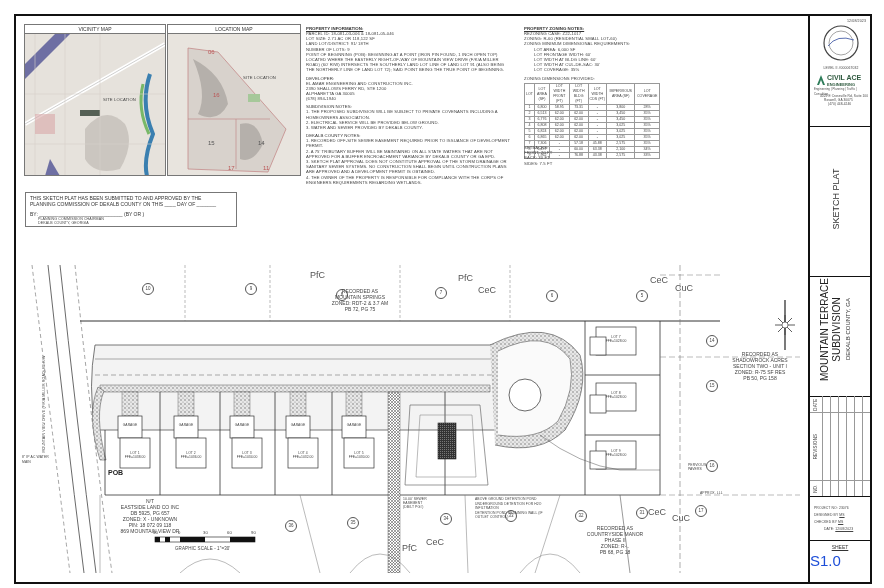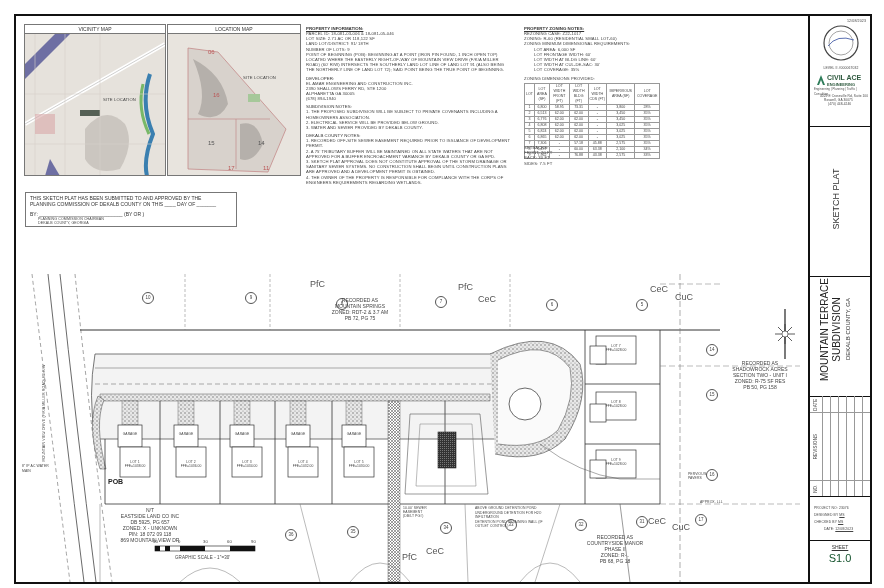--- a/index.html
+++ b/index.html
@@ -10,21 +10,21 @@
   .hdr{font-weight:bold;text-decoration:underline;font-size:4.4px;color:#333;}
   .mapbox{position:absolute;border:1px solid #777;background:#e9e5df;overflow:hidden;}
   .maptitle{position:absolute;left:0;right:0;top:0;height:8px;background:#fff;border-bottom:1px solid #777;font-size:5px;line-height:8px;text-align:center;color:#333;}
   .approval{position:absolute;left:25px;top:192px;width:210px;height:33px;border:1px solid #777;background:#fff;}
   .approval .l{font-size:5px;line-height:6px;color:#333;text-transform:uppercase;}
   table.zt{border-collapse:collapse;position:absolute;}
   table.zt td,table.zt th{border:0.6px solid #999;font-size:3.6px;line-height:5px;padding:0 1px;text-align:center;color:#444;font-weight:normal;}
   .titleblock{position:absolute;left:808px;top:16px;width:62px;height:566px;border-left:2px solid #111;box-sizing:border-box;}
   .tb-sec{position:absolute;left:0;right:0;border-bottom:1.5px solid #111;}
   .vert{position:absolute;transform:rotate(-90deg);transform-origin:center;white-space:nowrap;text-align:center;}
-  .plan{position:absolute;left:20px;top:264px;width:786px;height:318px;}
+  .plan{position:absolute;left:20px;top:255px;width:786px;height:318px;}
   .lotlabel{font-size:3.4px;line-height:4px;color:#444;text-align:center;}
   .soil{font-size:9px;color:#555;}
   .circ{position:absolute;width:10px;height:10px;border:0.8px solid #555;border-radius:50%;font-size:4.5px;line-height:10px;text-align:center;color:#444;}
   .rec{font-size:5px;line-height:6px;text-align:center;color:#444;text-transform:uppercase;}
 </style>
 </head>
 <body>
 
 <div class="sheet"></div>
 
@@ -257,21 +257,21 @@
     <div class="vert tiny" style="left:-6px;top:90px;width:24px;font-size:4.5px;">NO.</div>
   </div>
   <div class="tb-sec" style="top:480px;height:44px;">
     <div class="abs tiny" style="left:4px;top:10px;font-size:3.4px;"><span>PROJECT NO:</span> <span>23076</span></div>
     <div class="abs tiny" style="left:4px;top:17px;font-size:3.4px;"><span>DESIGNED BY</span> <span style="text-decoration:underline">MS</span></div>
     <div class="abs tiny" style="left:4px;top:24px;font-size:3.4px;"><span>CHECKED BY</span> <span style="text-decoration:underline">MS</span></div>
     <div class="abs tiny" style="left:14px;top:31px;font-size:3.4px;"><span>DATE:</span> <span style="text-decoration:underline">12/08/2023</span></div>
   </div>
   <div class="abs" style="top:524px;left:0;right:0;height:42px;">
     <div class="abs" style="left:0;right:0;top:4px;text-align:center;font-size:5px;text-decoration:underline;color:#333;">SHEET</div>
-    <div class="abs" style="left:0;right:0;top:12px;text-align:center;font-size:11px;color:#14532d;">S1.0</div>
+    <div class="abs" style="left:0;right:0;top:12px;font-size:15px;color:#1d4ed8;">S1.0</div>
   </div>
 </div>
 
 <div class="plan">
   <svg width="786" height="318" style="position:absolute;left:0;top:0">
     <defs>
       <pattern id="gravel" width="4" height="4" patternUnits="userSpaceOnUse">
         <rect width="4" height="4" fill="#e8e8e8"></rect>
           <circle cx="1" cy="1" r="0.7" fill="#666"></circle>
           <circle cx="3" cy="3" r="0.6" fill="#888"></circle>

